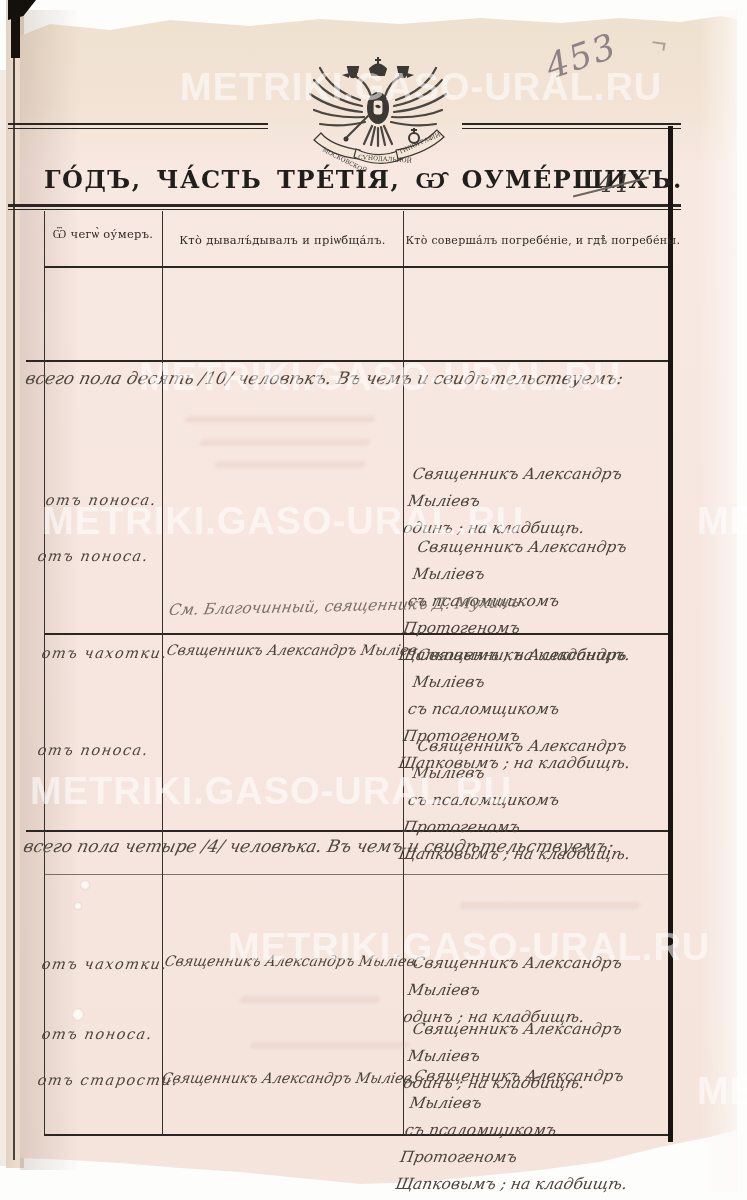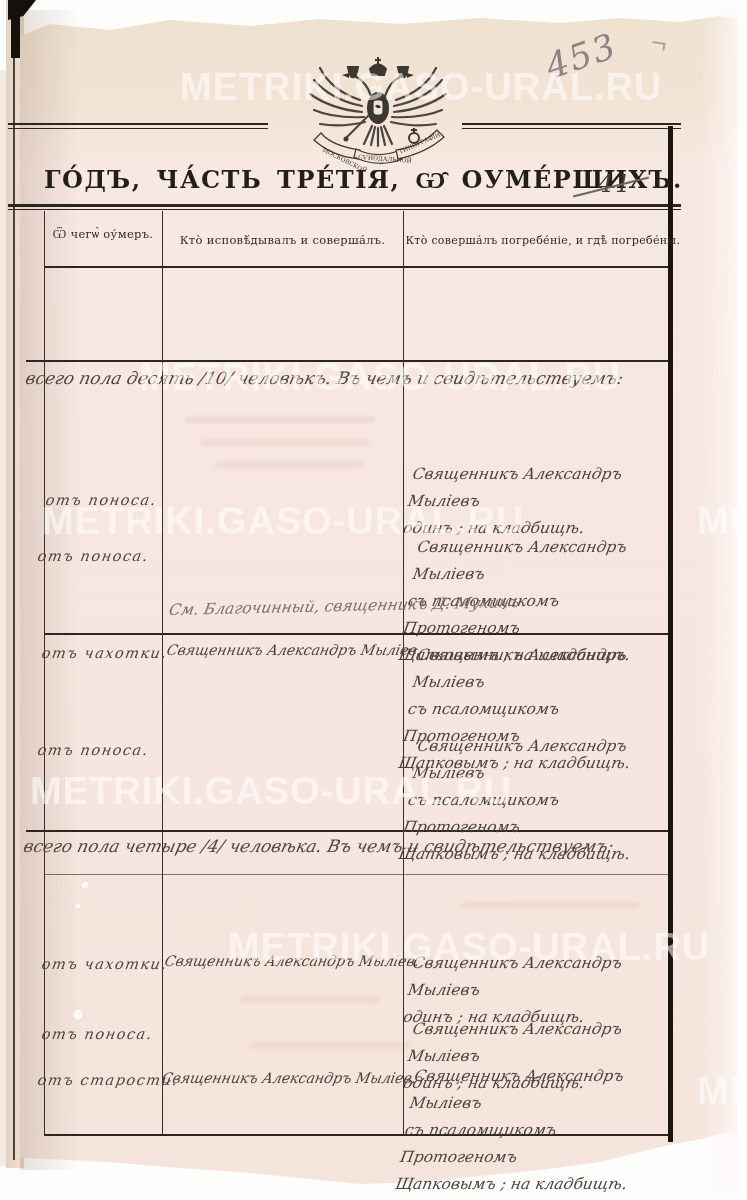--- a/index.html
+++ b/index.html
@@ -143,21 +143,21 @@
   </svg>
 
   <div class="p453">453</div>
   <div class="corner-squiggle"></div>
 
   <div class="title">ГО́ДЪ, ЧА́СТЬ ТРЕ́ТІЯ, Ѡ̑ ОУМЕ́РШИХЪ.</div>
   <div class="pagenum">41</div>
   <div class="strike"></div>
 
   <div class="colhead" style="left:44px;top:227px;width:118px">Ѿ чегѡ̀ оу́меръ.</div>
-  <div class="colhead" style="left:162px;top:233px;width:241px">Кто̀ исповѣ́дывалъ и соверша́лъ.</div>
+  <div class="colhead" style="left:162px;top:233px;width:241px">Кто̀ дывалъ́дывалъ и пріѡбща́лъ.</div>
   <div class="colhead" style="left:400px;top:233px;width:272px;transform:scaleX(.96)">Кто̀ соверша́лъ погребе́ніе, и гдѣ̀ погребе́ны.</div>
 
   <div class="hw summary" style="left:26px;top:368px">всего пола десять /10/ человѣкъ. Въ чемъ и свидѣтельствуемъ:</div>
   <div class="hw summary" style="left:24px;top:836px">всего пола четыре /4/ человѣка. Въ чемъ и свидѣтельствуемъ:</div>
 
   <div class="hw cause" style="left:46px;top:492px">отъ поноса.</div>
   <div class="hw burial" style="left:408px;top:461px">Священникъ Александръ Мыліевъ
 одинъ ;   на кладбищѣ.</div>
 
   <div class="hw cause" style="left:38px;top:548px">отъ поноса.</div>

